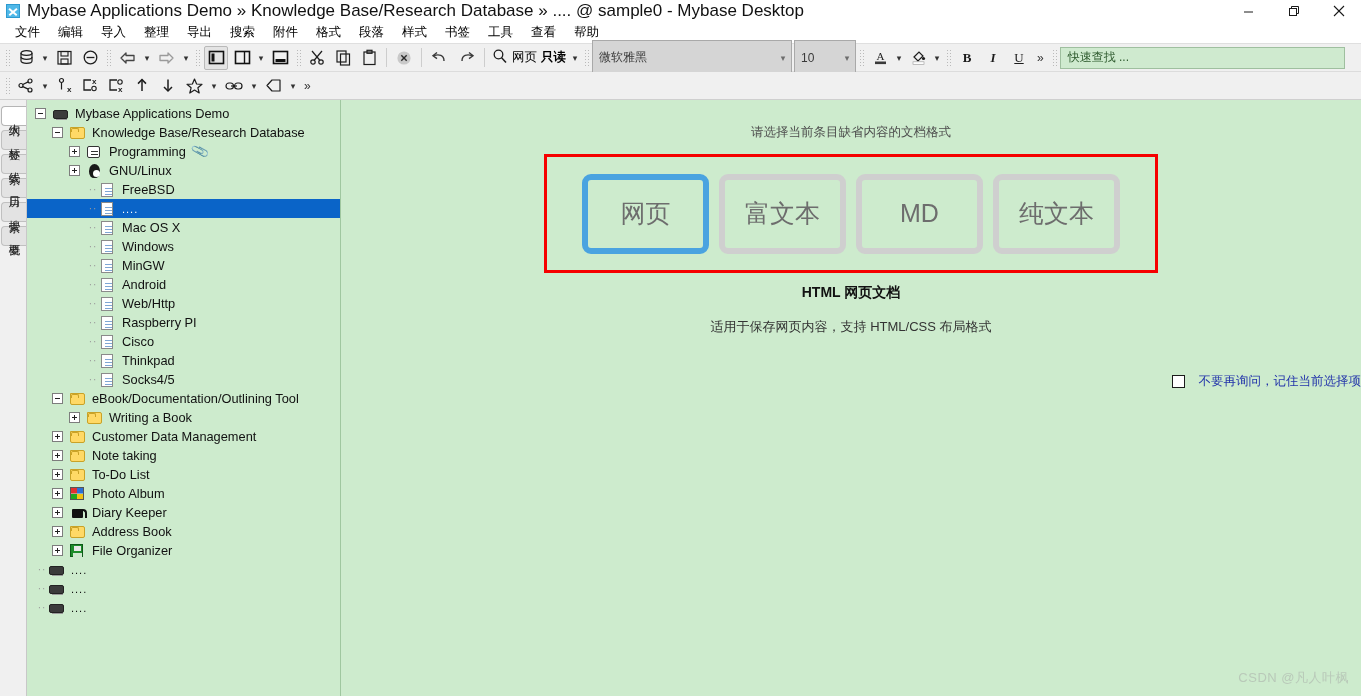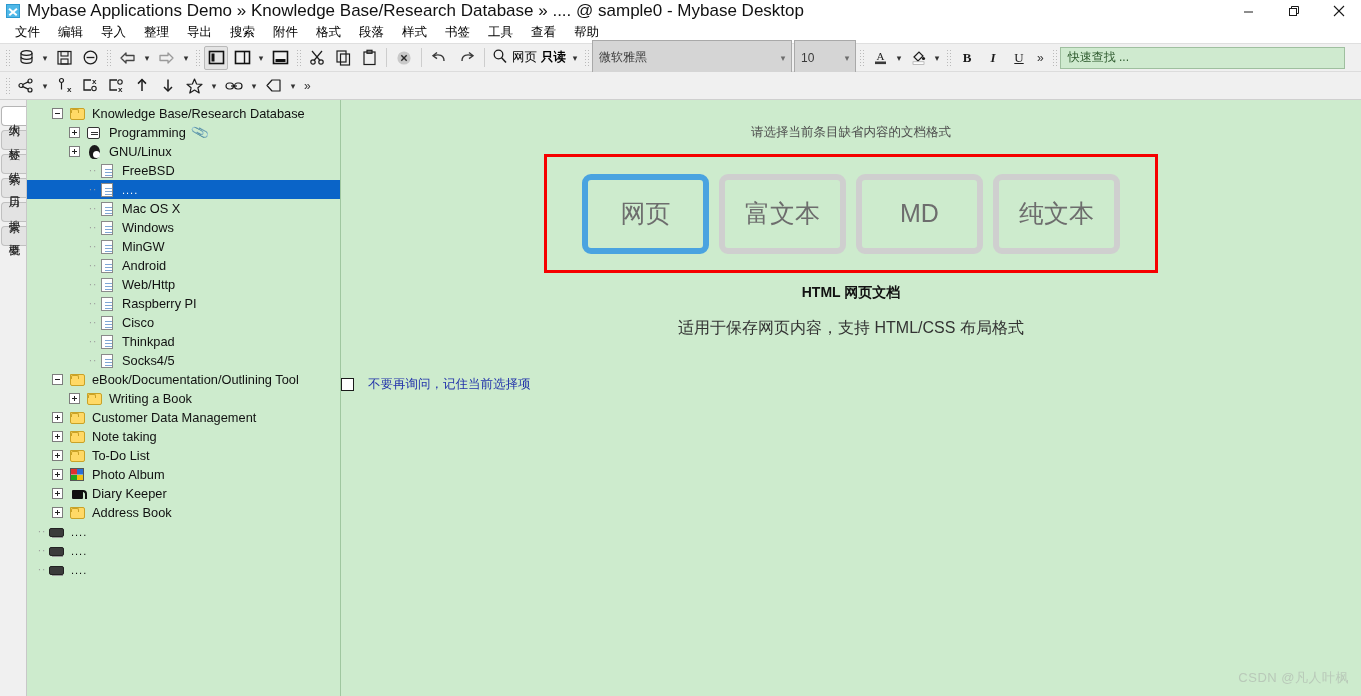--- a/index.html
+++ b/index.html
@@ -233,23 +233,23 @@
   .card {
     width: 127px; height: 80px; border-radius: 9px;
     border: 6px solid #cfcfcf; background: #cdebcd;
     display: flex; align-items: center; justify-content: center;
     font-size: 25px; color: #6d6d6d; cursor: default;
   }
   .card.selected { border-color: #4aa3e0; }
   .fmt-name {
     margin-top: 11px; font-size: 14px; font-weight: bold; color: #111;
   }
-  .fmt-desc { margin-top: 16px; font-size: 16px; color: #333; }
+  .fmt-desc { margin-top: 16px; font-size: 13px; color: #333; }
   .remember {
-    margin-top: 37px; display: flex; align-items: center; justify-content: flex-start; gap: 14px;
+    margin-top: 37px; display: flex; align-items: center; justify-content: flex-end; gap: 14px;
     font-size: 12.5px; color: #2233aa; cursor: default;
   }
   .chk {
     width: 13px; height: 13px; border: 1.5px solid #1b1b1b; background: #fff; flex: none;
   }
   .watermark {
     position: absolute; right: 12px; bottom: 9px;
     font-size: 13px; color: #b9c9b9; letter-spacing: .5px; user-select: none;
   }
   svg { pointer-events: none; }
@@ -558,20 +558,29 @@
       <div class="vtab sel">大纲</div>
       <div class="vtab">标签</div>
       <div class="vtab">线索</div>
       <div class="vtab">日历</div>
       <div class="vtab">搜索</div>
       <div class="vtab">概要</div>
     </div>
 
     <div class="tree-panel" id="tree-panel">
         <div class="tnode">
+          <span class="tw" style="width: 8px;"></span>
+          <span class="exp"></span>
+          <span style="width: 4px; flex: 0 0 auto;"></span>
+          <span class="ico">
+            <span class="ico-db" style="position: absolute;"></span>
+          </span>
+          <span>Mybase Applications Demo</span>
+        </div>
+        <div class="tnode">
           <span class="tw" style="width: 25px;"></span>
           <span class="exp"></span>
           <span style="width: 4px; flex: 0 0 auto;"></span>
           <span class="ico">
             <span class="ico-folder" style="position: absolute;"></span>
           </span>
           <span>Knowledge Base/Research Database</span>
         </div>
         <div class="tnode">
           <span class="tw" style="width: 42px;"></span>
@@ -744,20 +753,29 @@
           <span>Diary Keeper</span>
         </div>
         <div class="tnode">
           <span class="tw" style="width: 25px;"></span>
           <span class="exp plus"></span>
           <span style="width: 4px; flex: 0 0 auto;"></span>
           <span class="ico">
             <span class="ico-folder" style="position: absolute;"></span>
           </span>
           <span>Address Book</span>
+        </div>
+        <div class="tnode">
+          <span class="tw" style="width: 25px;"></span>
+          <span class="exp plus"></span>
+          <span style="width: 4px; flex: 0 0 auto;"></span>
+          <span class="ico">
+            <span class="ico-floppy" style="position: absolute;"></span>
+          </span>
+          <span>File Organizer</span>
         </div>
         <div class="tnode">
           <span class="tw" style="width: 8px;"></span>
           <span class="dots">··</span>
           <span class="ico">
             <span class="ico-db" style="position: absolute;"></span>
           </span>
           <span class="node-dots">....</span>
         </div>
         <div class="tnode">

